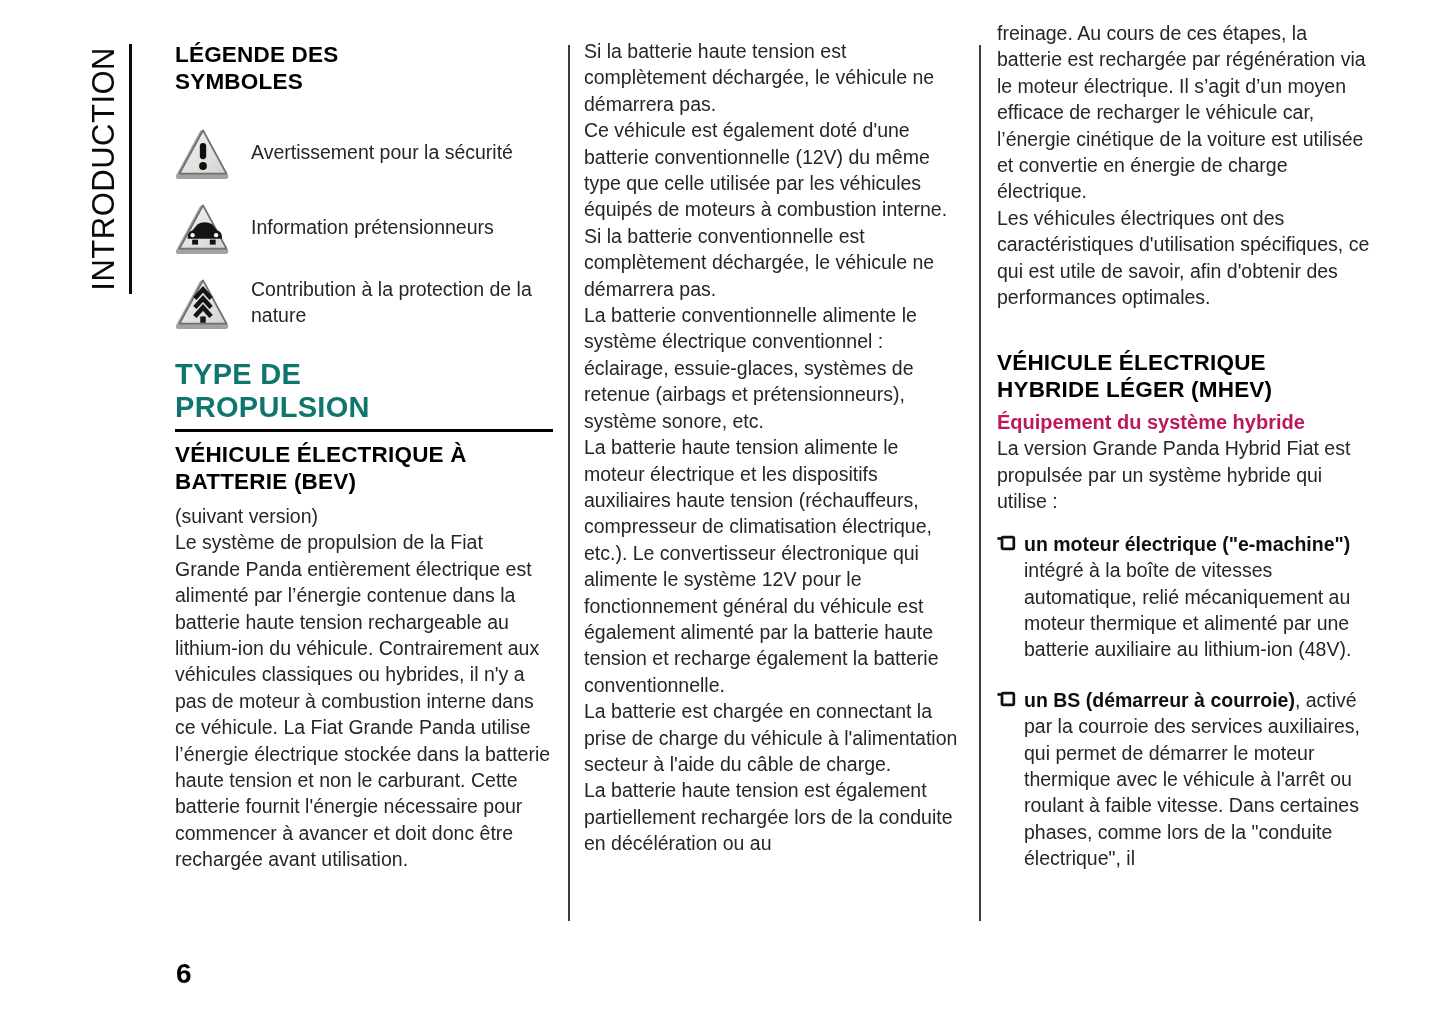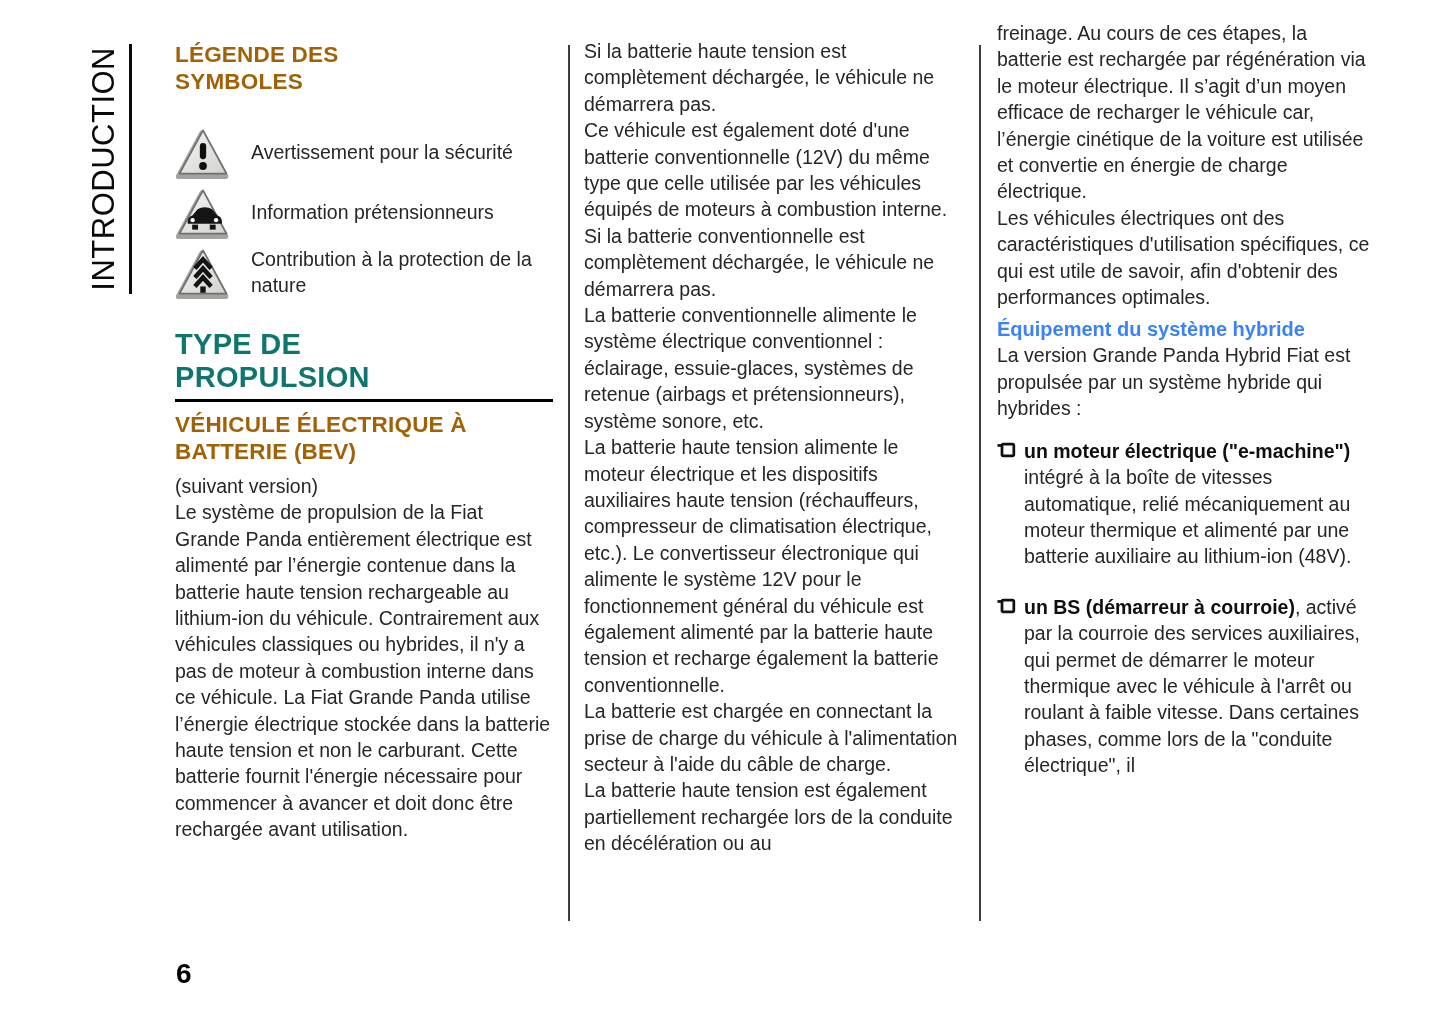--- a/index.html
+++ b/index.html
@@ -17,28 +17,28 @@
   
   .col  { position:absolute; }
   .col1 { left:175px; top:42px; width:378px; }
   .col2 { left:584px; top:38px; width:376px; }
   .col3 { left:997px; top:20px; width:378px; }
   .divider { position:absolute; top:45px; height:876px; width:2px; background:#3c3c3c; }
   .d1 { left:568px; } .d2 { left:979px; }
 
   .body  { font-size:19.5px; line-height:26.4px; color:#262626; }
   .h-big { font-size:29px; line-height:33px; font-weight:700; color:#0f766e; margin-top:26px; letter-spacing:0.3px; }
-  .h-mid { font-size:22.5px; line-height:26.5px; font-weight:700; color:#a16207; letter-spacing:0.2px; }
-  .h-sub { font-size:20px; line-height:26px; font-weight:700; color:#3b82f6; margin-top:6px; }
+  .h-mid { font-size:22.5px; line-height:26.5px; font-weight:700; color:#000000; letter-spacing:0.2px; }
+  .h-sub { font-size:20px; line-height:26px; font-weight:700; color:#be185d; margin-top:6px; }
   .rule  { height:3px; background:#000; margin-top:5px; }
   .bev-head  { margin-top:10px; }
   .bev-note  { margin-top:8px; }
   .mhev-head { margin-top:40px; }
 
-  .legend-list { margin-top:27px; display:flex; flex-direction:column; gap:0; }
+  .legend-list { margin-top:27px; display:flex; flex-direction:column; gap:15px; }
   .legend-row  { display:flex; align-items:center; gap:20px; }
   .legend-icon svg { display:block; }
   .legend-label { font-size:19.5px; line-height:26px; max-width:296px; }
 
   .bullets { margin-top:16px; display:flex; flex-direction:column; gap:24px; }
   .bullet  { display:flex; gap:7px; }
   .bullet-marker { flex:0 0 auto; margin-top:2px; }
   .bullet-text b { font-weight:700; color:#0f0f0f; }
 
   .pagenum { position:absolute; left:176px; top:958px; font-size:28px; font-weight:700; color:#000; }
@@ -138,22 +138,24 @@
 La batterie est chargée en connectant la prise de charge du véhicule à l'alimentation secteur à l'aide du câble de charge.
 La batterie haute tension est également partiellement rechargée lors de la conduite en décélération ou au</p>
   </div>
 
   <div class="divider d2"></div>
 
   <div class="col col3">
     <p class="body prewrap">freinage. Au cours de ces étapes, la batterie est rechargée par régénération via le moteur électrique. Il s’agit d’un moyen efficace de recharger le véhicule car, l’énergie cinétique de la voiture est utilisée et convertie en énergie de charge électrique.
 Les véhicules électriques ont des caractéristiques d'utilisation spécifiques, ce qui est utile de savoir, afin d'obtenir des performances optimales.</p>
 
+    <h2 class="h-mid prewrap mhev-head">VÉHICULE ÉLECTRIQUE
+HYBRIDE LÉGER (MHEV)</h2>
     <h3 class="h-sub">Équipement du système hybride</h3>
-    <p class="body">La version Grande Panda Hybrid Fiat est propulsée par un système hybride qui hybrides :</p>
+    <p class="body">La version Grande Panda Hybrid Fiat est propulsée par un système hybride qui utilise :</p>
 
     <div class="bullets">
       <div class="bullet">
         <span class="bullet-marker">
           <svg width="20" height="20" viewBox="0 0 22 22">
             <rect x="5.5" y="4.5" width="13" height="13" rx="1.5" fill="none" stroke="#111111" stroke-width="3"></rect>
             <line x1="0.5" y1="6" x2="5.5" y2="6" stroke="#111111" stroke-width="3"></line>
           </svg>
         </span>
         <p class="body bullet-text"><b>un moteur électrique ("e-machine")</b><span> intégré à la boîte de vitesses automatique, relié mécaniquement au moteur thermique et alimenté par une batterie auxiliaire au lithium-ion (48V).</span></p>

